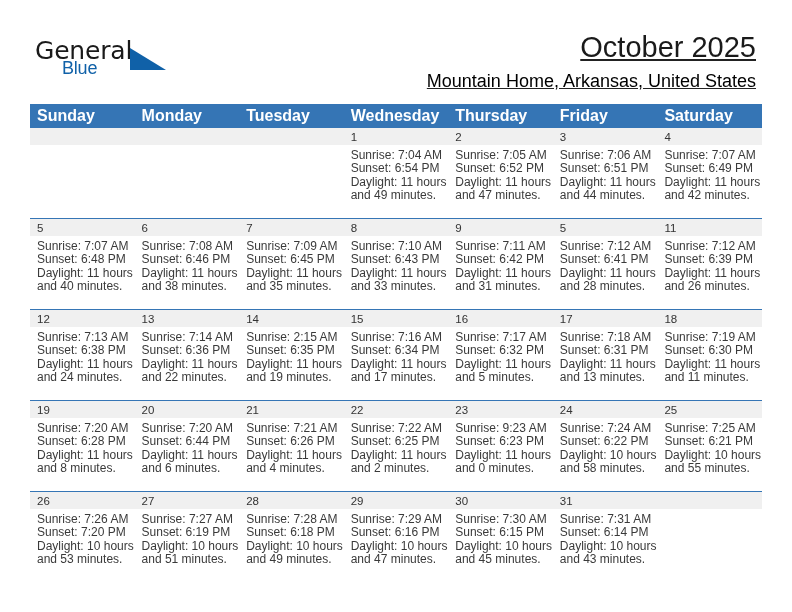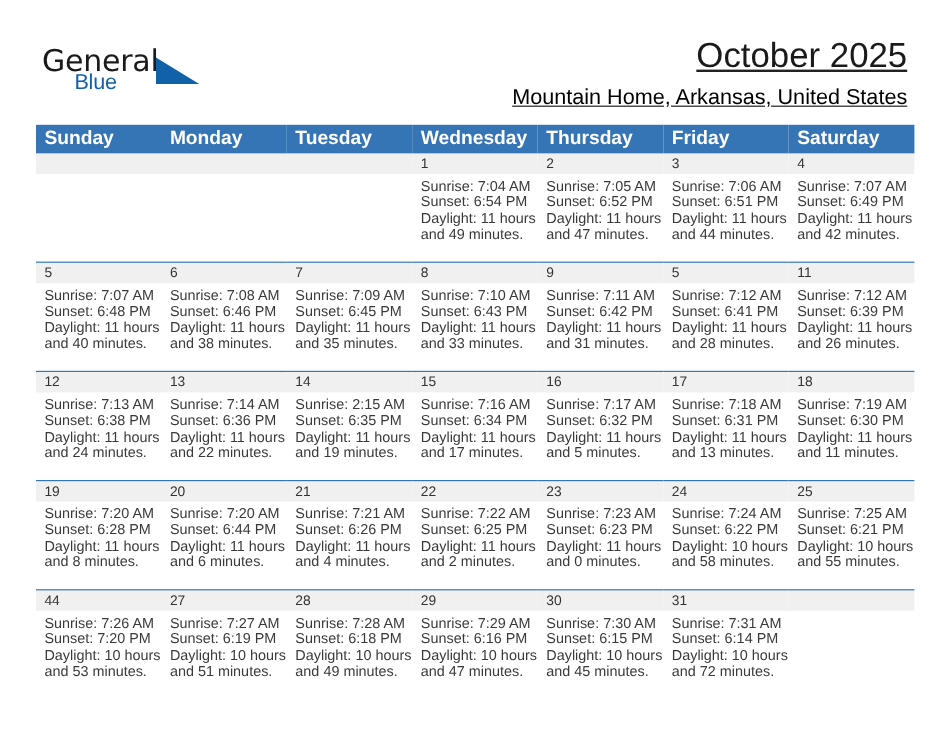--- a/index.html
+++ b/index.html
@@ -385,21 +385,21 @@
             <div class="cell-body">
               <div>Sunrise: 7:22 AM</div>
               <div>Sunset: 6:25 PM</div>
               <div>Daylight: 11 hours</div>
               <div>and 2 minutes.</div>
             </div>
           </td>
           <td>
             <div class="daynum-band">23</div>
             <div class="cell-body">
-              <div>Sunrise: 7:23 AM</div>
+              <div>Sunrise: 9:23 AM</div>
               <div>Sunset: 6:23 PM</div>
               <div>Daylight: 11 hours</div>
               <div>and 0 minutes.</div>
             </div>
           </td>
           <td>
             <div class="daynum-band">24</div>
             <div class="cell-body">
               <div>Sunrise: 7:24 AM</div>
               <div>Sunset: 6:22 PM</div>
@@ -412,21 +412,21 @@
             <div class="cell-body">
               <div>Sunrise: 7:25 AM</div>
               <div>Sunset: 6:21 PM</div>
               <div>Daylight: 10 hours</div>
               <div>and 55 minutes.</div>
             </div>
           </td>
         </tr>
         <tr class="week-row">
           <td>
-            <div class="daynum-band">44</div>
+            <div class="daynum-band">26</div>
             <div class="cell-body">
               <div>Sunrise: 7:26 AM</div>
               <div>Sunset: 7:20 PM</div>
               <div>Daylight: 10 hours</div>
               <div>and 53 minutes.</div>
             </div>
           </td>
           <td>
             <div class="daynum-band">27</div>
             <div class="cell-body">
@@ -462,21 +462,21 @@
               <div>Daylight: 10 hours</div>
               <div>and 45 minutes.</div>
             </div>
           </td>
           <td>
             <div class="daynum-band">31</div>
             <div class="cell-body">
               <div>Sunrise: 7:31 AM</div>
               <div>Sunset: 6:14 PM</div>
               <div>Daylight: 10 hours</div>
-              <div>and 72 minutes.</div>
+              <div>and 43 minutes.</div>
             </div>
           </td>
           <td>
             <div class="daynum-band empty"></div>
           </td>
         </tr>
       </tbody>
   </table>
 
 </div>

